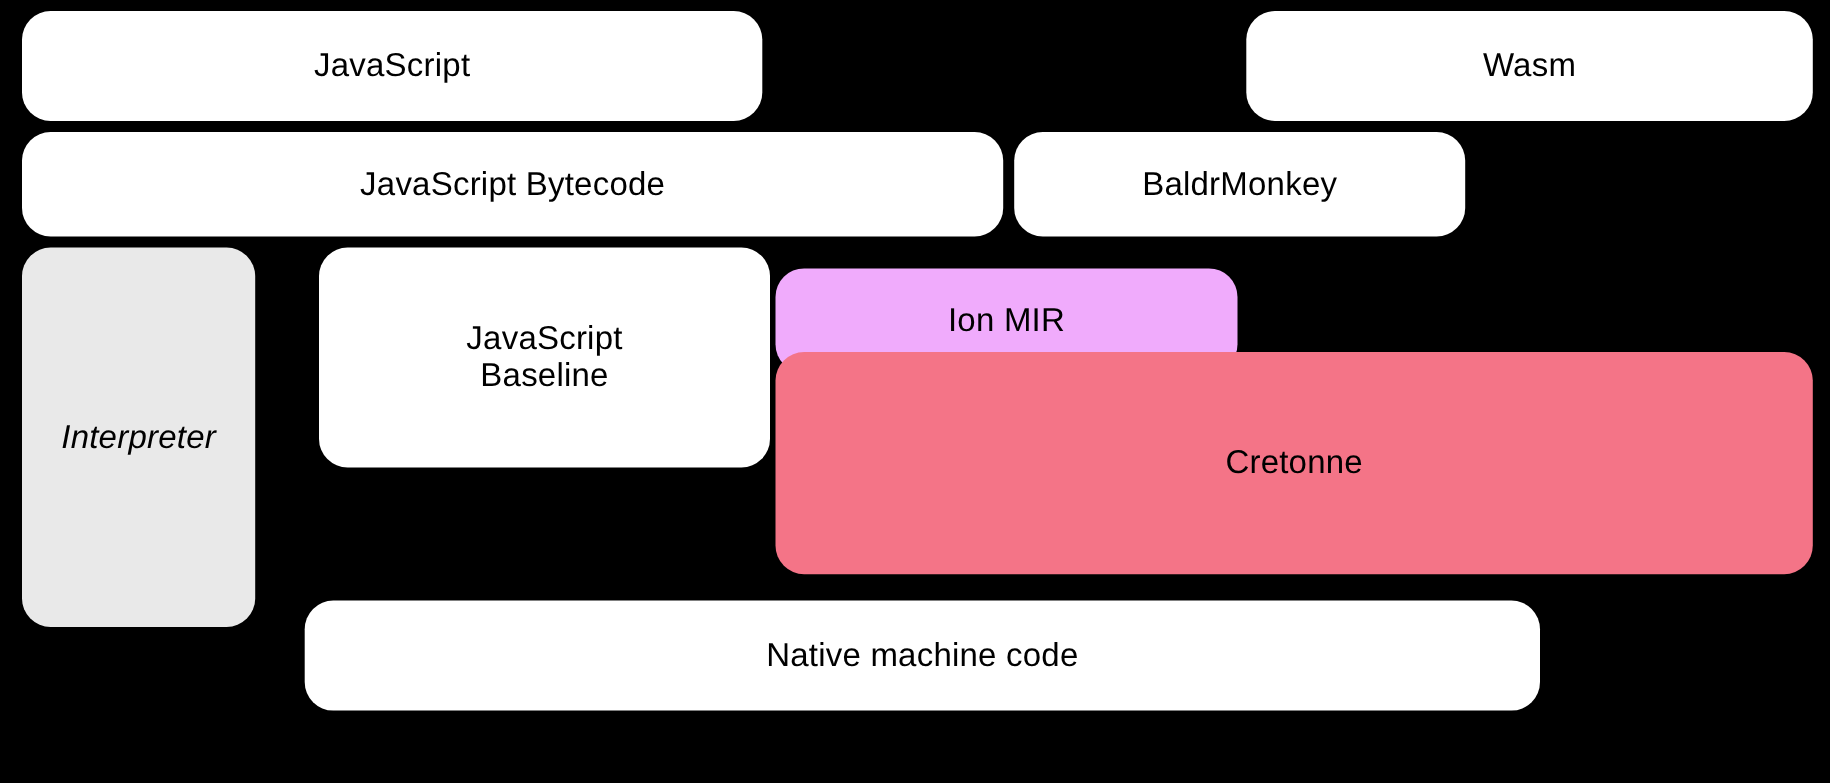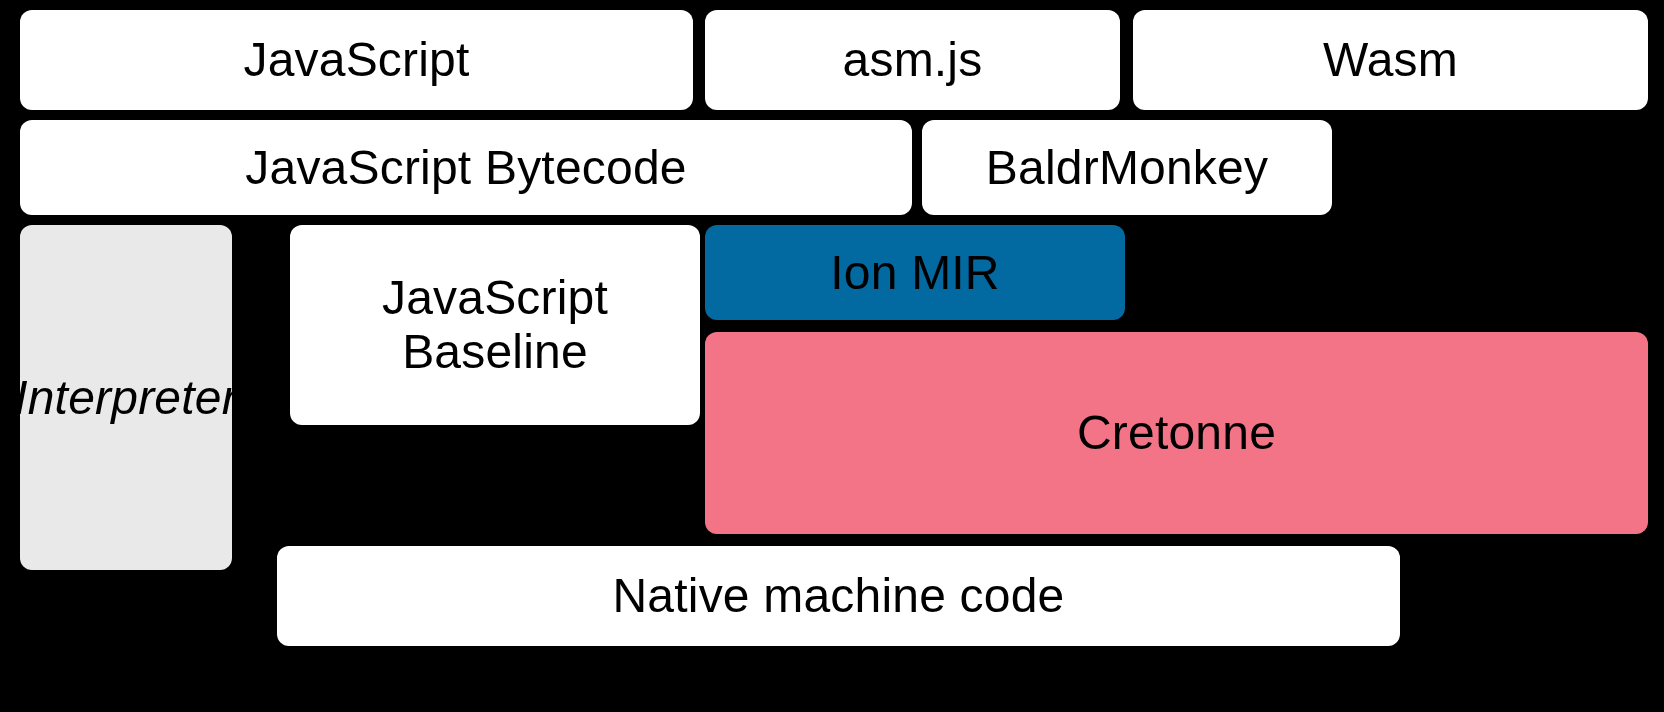--- a/index.html
+++ b/index.html
@@ -18,43 +18,42 @@
     background: #000000;
     overflow: hidden;
   }
   .node {
     position: absolute;
     box-sizing: border-box;
     display: flex;
     align-items: center;
     justify-content: center;
     text-align: center;
-    border-radius: 12px;
+    border-radius: 26px;
     color: #000000;
-    font-size: 48px;
+    font-size: 30px;
     line-height: 1.12;
     letter-spacing: 0.2px;
     font-weight: 400;
     white-space: pre-line;
     padding: 2px 10px;
     overflow: hidden;
   }
   .fill-white  { background: #ffffff; }
   .fill-grey   { background: #e9e9e9; }
-  .fill-green  { background: #0369a1; }
+  .fill-green  { background: #f0abfc; margin-top: 19px; }
   .fill-pink   { background: #f47487; }
 </style>
 </head>
 <body>
 
 <div id="stage" style="background: rgb(0, 0, 0);">
     <div class="node fill-white" style="left: 20px; top: 10px; width: 673px; height: 100px; color: rgb(0, 0, 0);">JavaScript</div>
-    <div class="node fill-white" style="left: 705px; top: 10px; width: 415px; height: 100px; color: rgb(0, 0, 0);">asm.js</div>
     <div class="node fill-white" style="left: 20px; top: 120px; width: 892px; height: 95px; color: rgb(0, 0, 0);">JavaScript Bytecode</div>
     <div class="node fill-white" style="left: 1133px; top: 10px; width: 515px; height: 100px; color: rgb(0, 0, 0);">Wasm</div>
     <div class="node fill-white" style="left: 922px; top: 120px; width: 410px; height: 95px; color: rgb(0, 0, 0);">BaldrMonkey</div>
     <div class="node fill-grey" style="left: 20px; top: 225px; width: 212px; height: 345px; color: rgb(0, 0, 0); font-style: italic;">Interpreter</div>
     <div class="node fill-white" style="left: 290px; top: 225px; width: 410px; height: 200px; color: rgb(0, 0, 0);">JavaScript
 Baseline</div>
     <div class="node fill-green" style="left: 705px; top: 225px; width: 420px; height: 95px; color: rgb(0, 0, 0);">Ion MIR</div>
-    <div class="node fill-pink" style="left: 705px; top: 332px; width: 943px; height: 202px; color: rgb(0, 0, 0);">Cretonne</div>
+    <div class="node fill-pink" style="left: 705px; top: 320px; width: 943px; height: 202px; color: rgb(0, 0, 0);">Cretonne</div>
     <div class="node fill-white" style="left: 277px; top: 546px; width: 1123px; height: 100px; color: rgb(0, 0, 0);">Native machine code</div>
   </div>
 
 </body></html>

